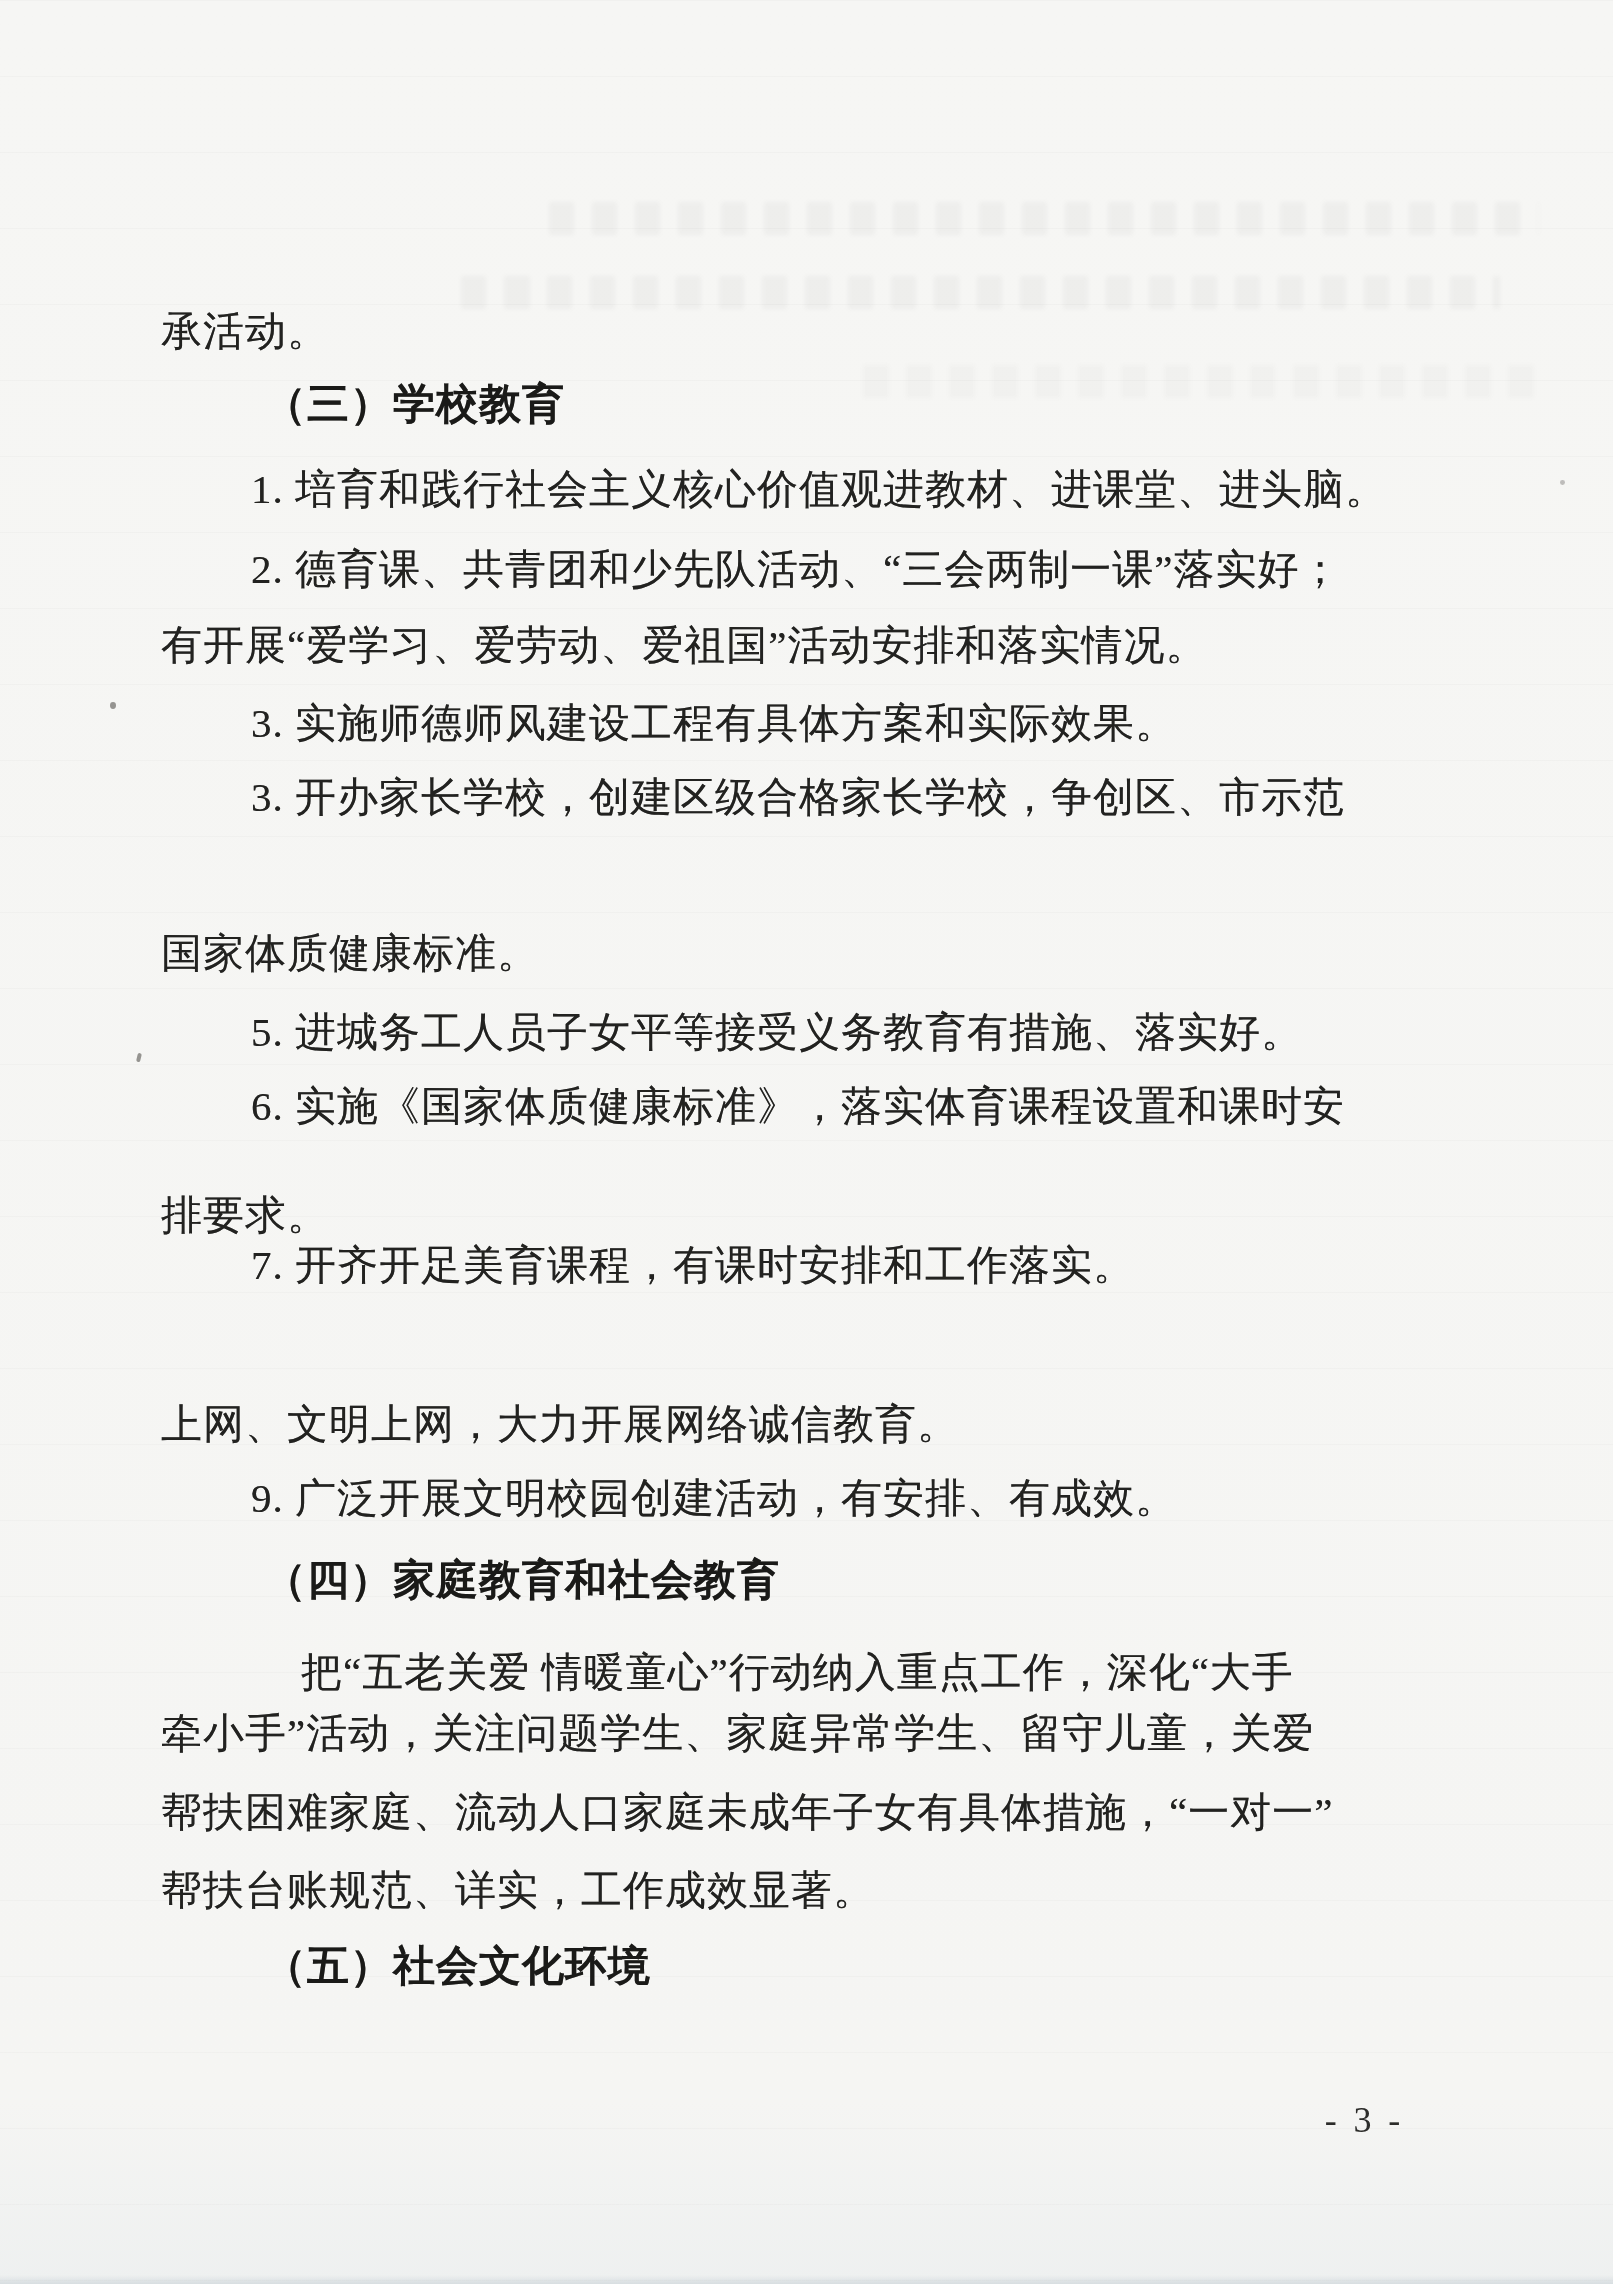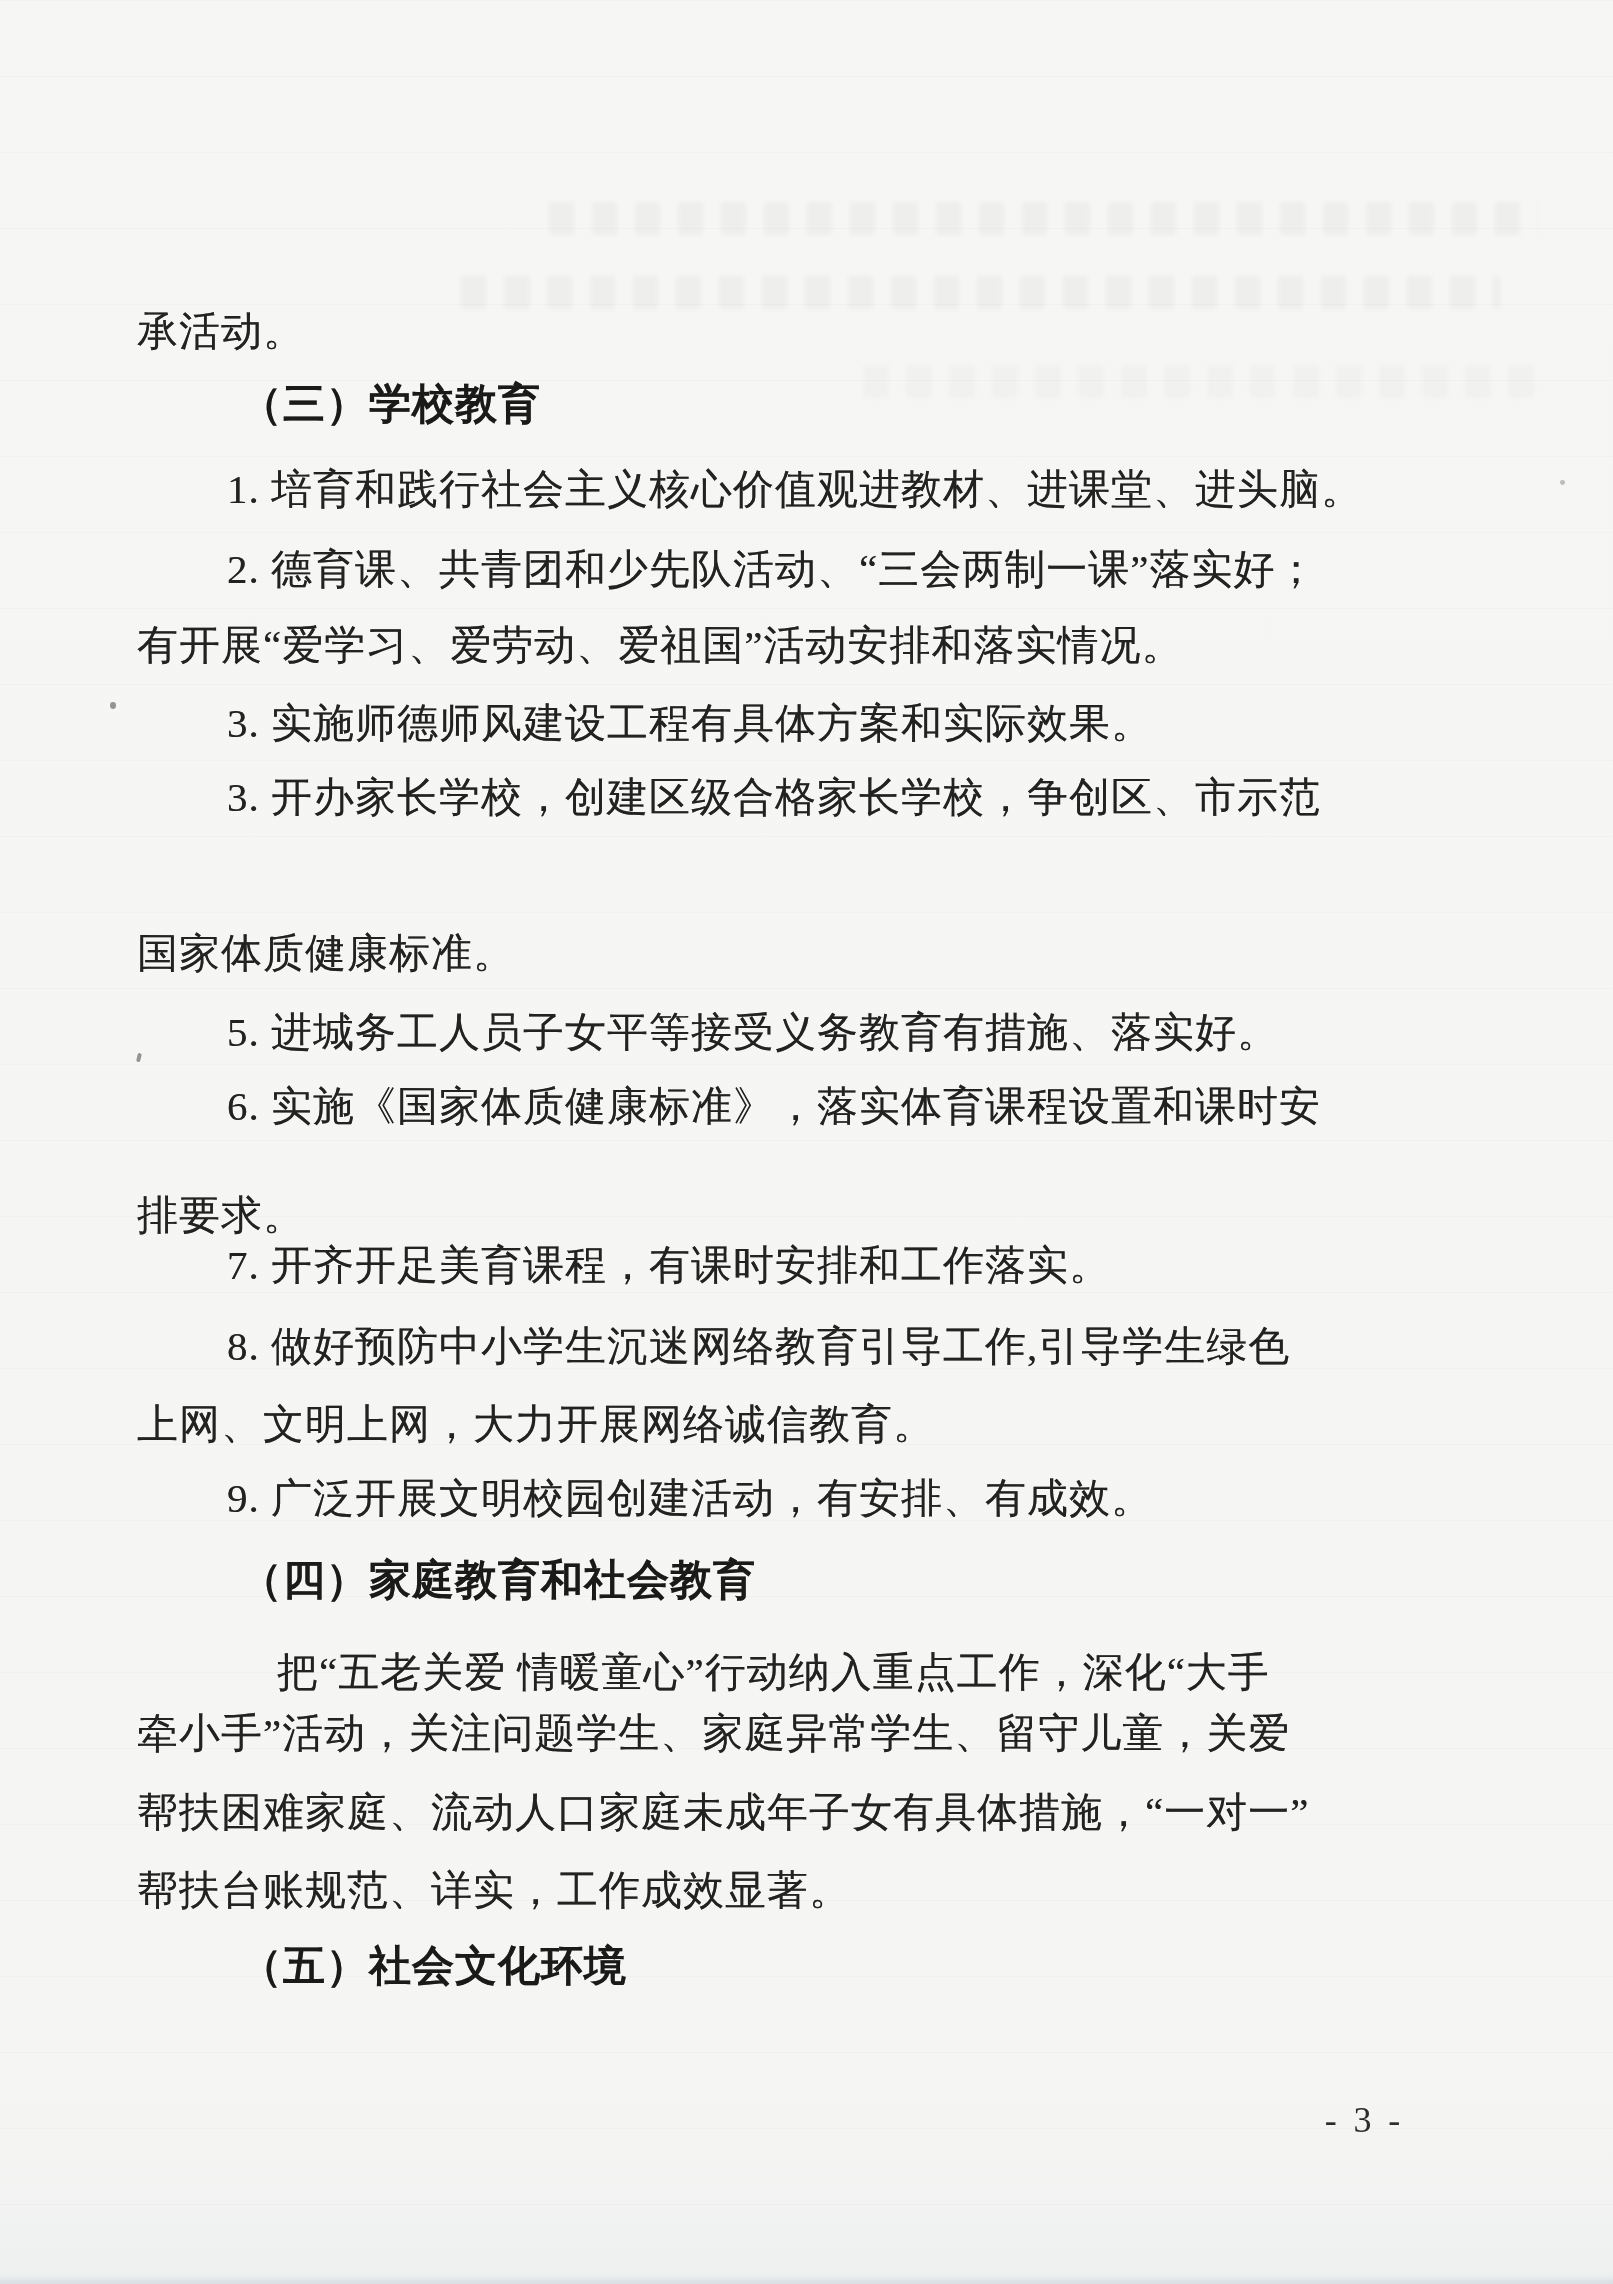--- a/index.html
+++ b/index.html
@@ -22,20 +22,21 @@
     color: #1e1e1e;
   }
   .line {
     position: absolute;
     white-space: nowrap;
     font-size: 41px;
     line-height: 51px;
     letter-spacing: 1px;
     color: #222220;
     text-shadow: 0 0 0.4px rgba(30,30,30,0.55);
+    margin-left: 24px;
   }
   .cont    { left: 137px; }
   .item    { left: 227px; }
   .heading { left: 240px; font-weight: 700; font-size: 42px; color: #1a1a18; }
   .deep    { left: 277px; }
   .page-number {
     position: absolute;
     top: 2099px;
     left: 1296px;
     width: 137px;
@@ -94,21 +95,20 @@
   <div class="line item" style="top:464px">1. 培育和践行社会主义核心价值观进教材、进课堂、进头脑。</div>
   <div class="line item" style="top:544px">2. 德育课、共青团和少先队活动、“三会两制一课”落实好；</div>
   <div class="line cont" style="top:620px">有开展“爱学习、爱劳动、爱祖国”活动安排和落实情况。</div>
   <div class="line item" style="top:698px">3. 实施师德师风建设工程有具体方案和实际效果。</div>
   <div class="line item" style="top:772px">3. 开办家长学校，创建区级合格家长学校，争创区、市示范</div>
   <div class="line cont" style="top:928px">国家体质健康标准。</div>
   <div class="line item" style="top:1007px">5. 进城务工人员子女平等接受义务教育有措施、落实好。</div>
   <div class="line item" style="top:1081px">6. 实施《国家体质健康标准》，落实体育课程设置和课时安</div>
   <div class="line cont" style="top:1190px">排要求。</div>
   <div class="line item" style="top:1240px">7. 开齐开足美育课程，有课时安排和工作落实。</div>
-  <div class="line item" style="top:1321px">8. 做好预防中小学生沉迷网络教育引导工作,引导学生绿色</div>
   <div class="line cont" style="top:1399px">上网、文明上网，大力开展网络诚信教育。</div>
   <div class="line item" style="top:1473px">9. 广泛开展文明校园创建活动，有安排、有成效。</div>
   <div class="line heading" style="top:1555px">（四）家庭教育和社会教育</div>
   <div class="line deep" style="top:1647px">把“五老关爱 情暖童心”行动纳入重点工作，深化“大手</div>
   <div class="line cont" style="top:1708px">牵小手”活动，关注问题学生、家庭异常学生、留守儿童，关爱</div>
   <div class="line cont" style="top:1787px">帮扶困难家庭、流动人口家庭未成年子女有具体措施，“一对一”</div>
   <div class="line cont" style="top:1865px">帮扶台账规范、详实，工作成效显著。</div>
   <div class="line heading" style="top:1941px">（五）社会文化环境</div>
 
   <div class="page-number">- 3 -</div>

